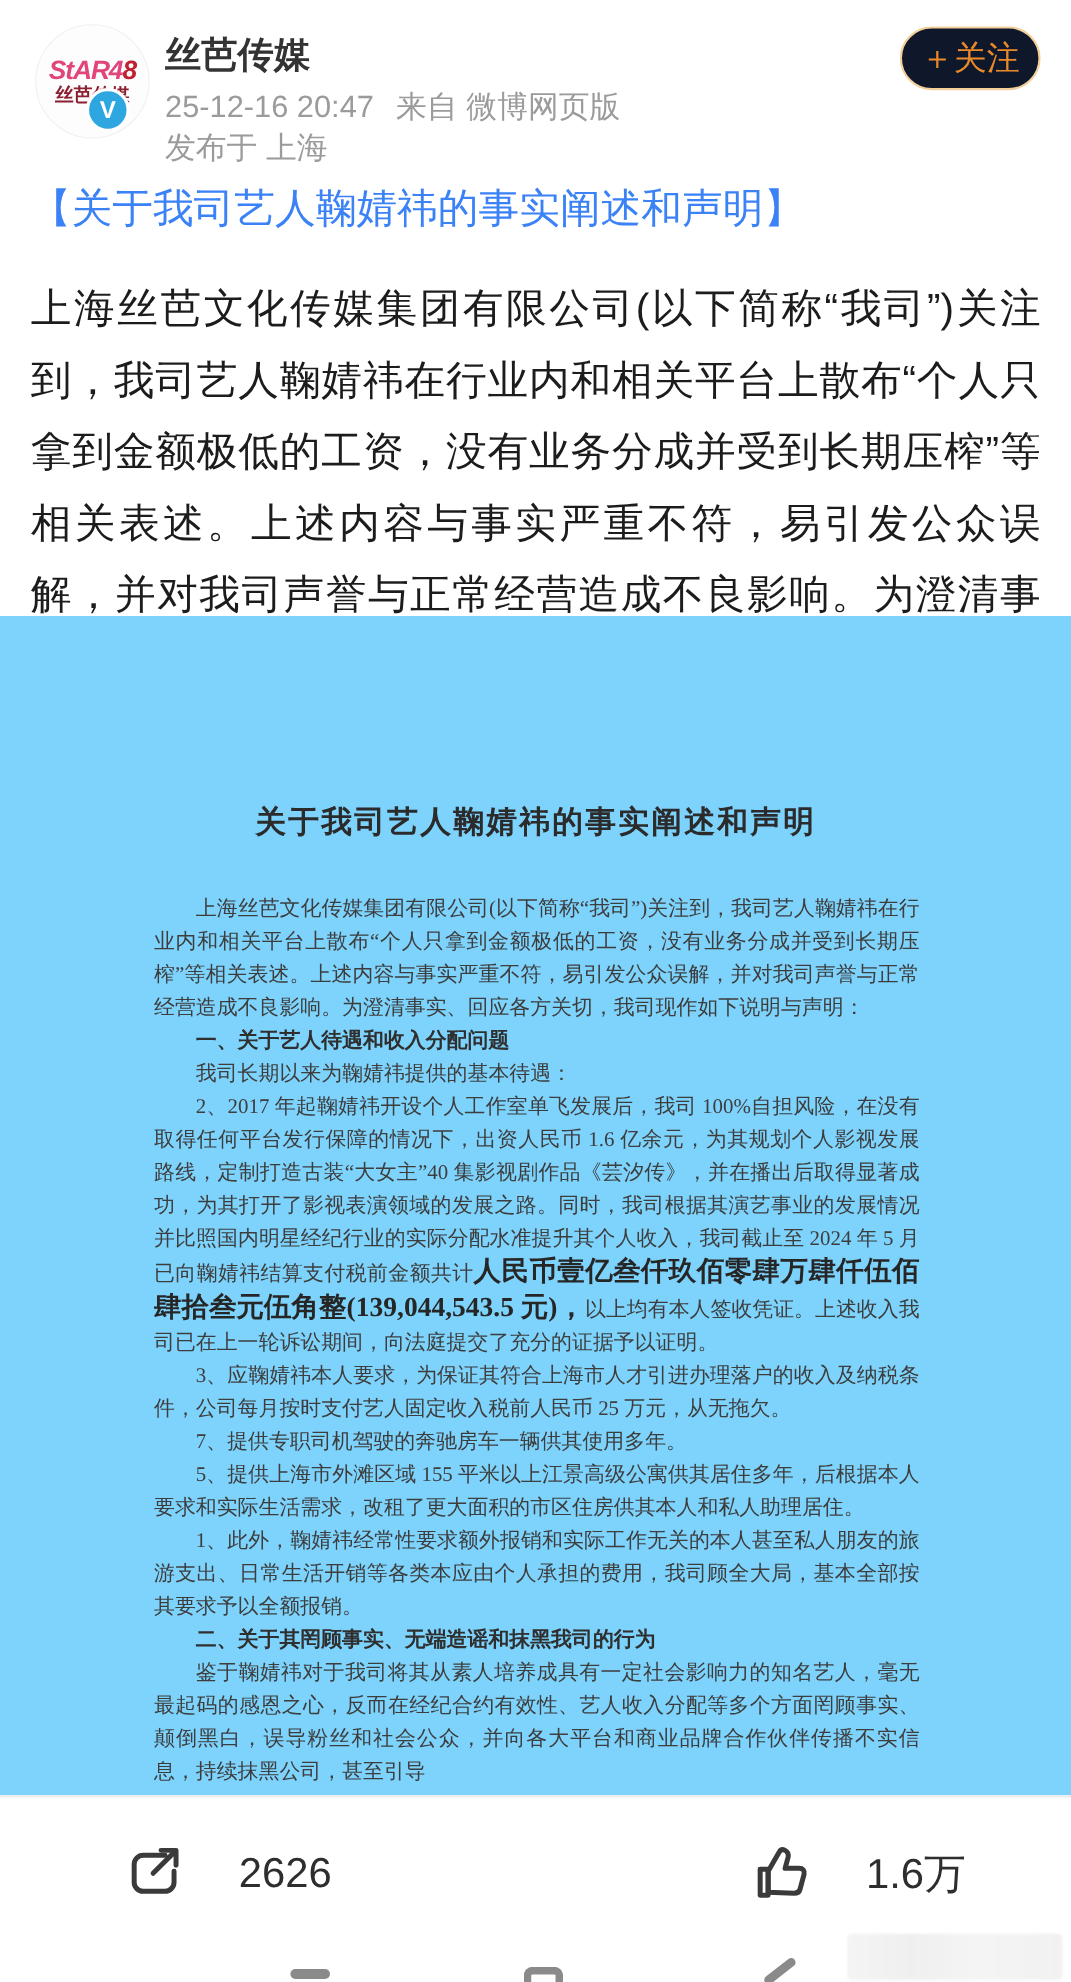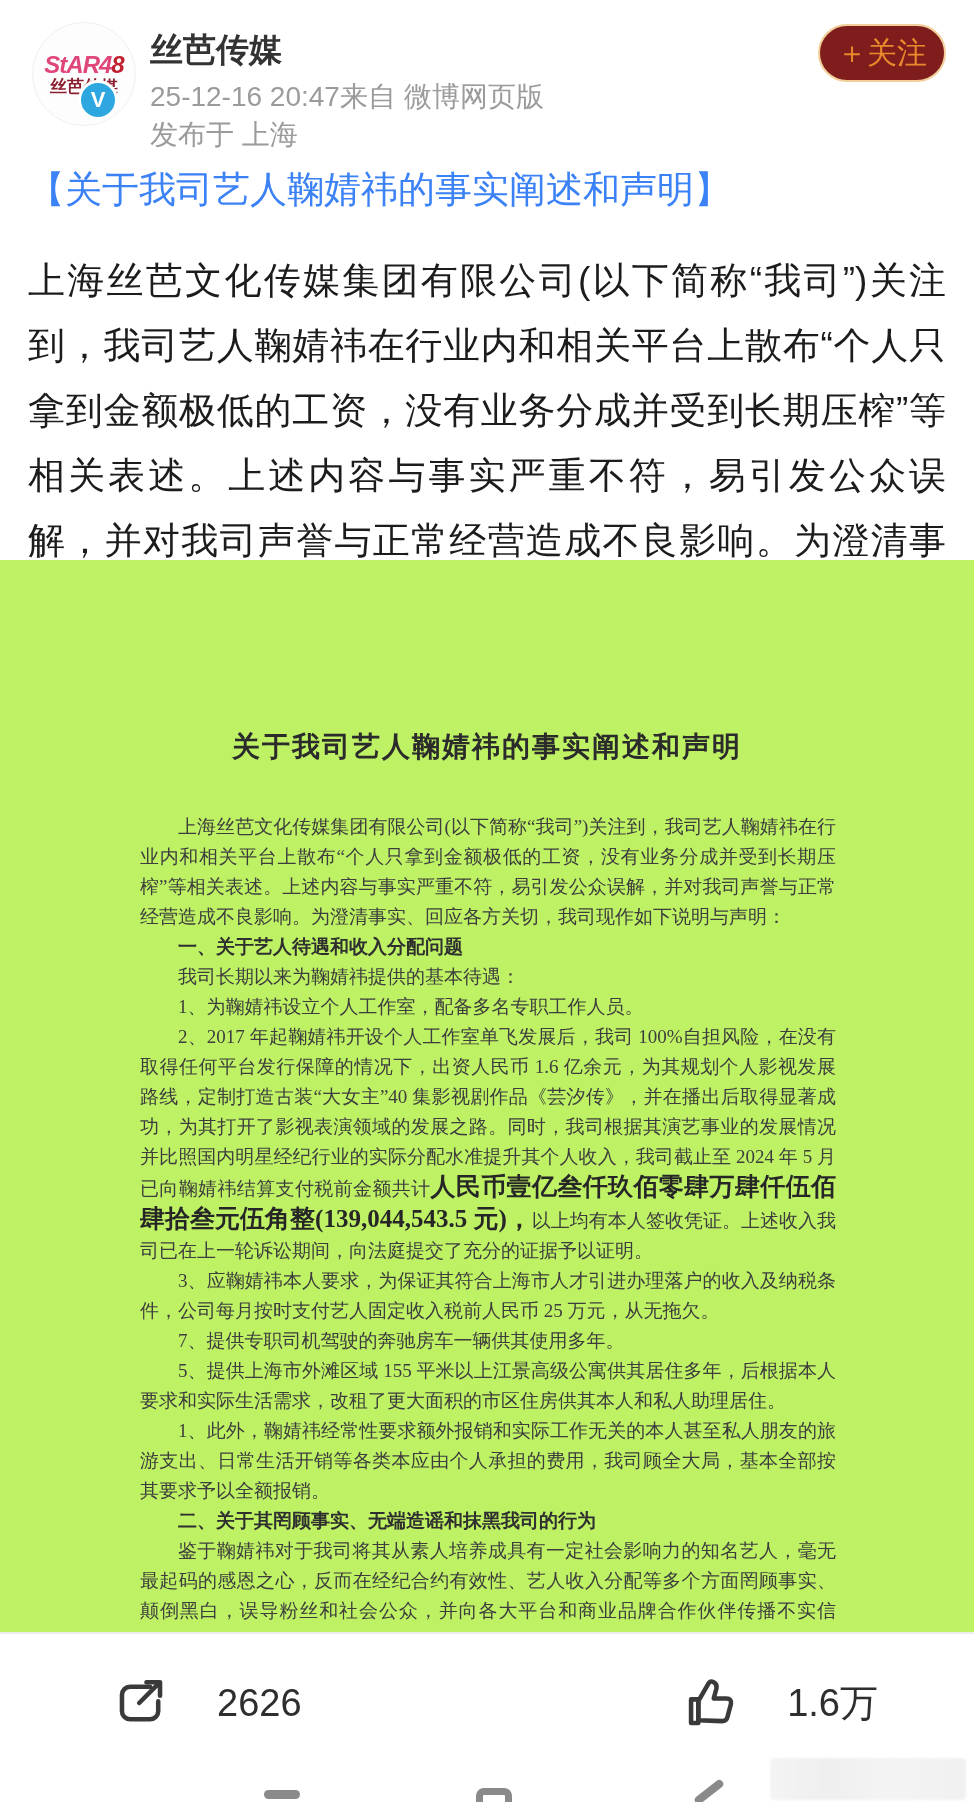--- a/index.html
+++ b/index.html
@@ -21,44 +21,44 @@
   .avatar .logo1 .pink { color:#e0457b; }
   .avatar .logo1 .red  { color:#c02030; }
   .avatar .logo2 { font-size:17px; font-weight:bold; color:#8c2030; }
   .v-badge {
     position:absolute; left:78px; top:80px; width:40px; height:40px; border-radius:50%;
     background:#2ea7e0; border:3px solid #ffffff; color:#fff; font-weight:bold;
     font-size:22px; display:flex; align-items:center; justify-content:center;
   }
   .username { position:absolute; left:150px; top:28px; font-size:33px; font-weight:600; color:#333; }
   .meta1 { position:absolute; left:150px; top:78px; font-size:28px; color:#9b9b9b; }
-  .meta1 .time { }
+  .meta1 .time { margin-right:20px; }
   .meta1 .src-label { margin-right:8px; }
   .meta2 { position:absolute; left:150px; top:116px; font-size:28px; color:#9b9b9b; }
   .follow-btn {
     position:absolute; left:818px; top:24px; width:128px; height:58px;
-    border:2px solid #f2cf9b; border-radius:29px; background:#7f1d1d;
+    border:2px solid #f2cf9b; border-radius:29px; background:#0f172a;
     color:#e8892c; font-size:30px; display:flex; align-items:center; justify-content:center;
   }
 
   
   .post-title {
     position:absolute; left:28px; top:158px; width:918px;
     font-size:37px; line-height:63px; color:#3b82f6; font-weight:500;
   }
   .post-body {
     position:absolute; left:28px; top:248px; width:918px;
     font-size:37px; line-height:65px; color:#1c1c1c; font-weight:500;
     text-align:justify;
   }
 
   
   .doc {
     position:absolute; left:0; top:560px; width:974px; height:1072px;
-    background:#bef264; overflow:hidden;
+    background:#7dd3fc; overflow:hidden;
     font-family:"Liberation Serif","DejaVu Serif",serif;
   }
   .doc-title {
     position:absolute; left:0; top:168px; width:974px; text-align:center;
     font-size:28px; font-weight:bold; color:#2b2b2b; letter-spacing:2px;
   }
   .doc-text {
     position:absolute; left:140px; top:252px; width:696px; height:818px; overflow:hidden;
     font-size:19px; line-height:30px; color:#3d3d3d; text-align:justify;
   }
@@ -104,21 +104,20 @@
 
 <div class="post-title">【关于我司艺人鞠婧祎的事实阐述和声明】</div>
 <div class="post-body">上海丝芭文化传媒集团有限公司(以下简称“我司”)关注到，我司艺人鞠婧祎在行业内和相关平台上散布“个人只拿到金额极低的工资，没有业务分成并受到长期压榨”等相关表述。上述内容与事实严重不符，易引发公众误解，并对我司声誉与正常经营造成不良影响。为澄清事实、回应各方关切，我司现作如下说明与声明：</div>
 
 <div class="doc">
   <div class="doc-title">关于我司艺人鞠婧祎的事实阐述和声明</div>
   <div class="doc-text">
     <p>上海丝芭文化传媒集团有限公司(以下简称“我司”)关注到，我司艺人鞠婧祎在行业内和相关平台上散布“个人只拿到金额极低的工资，没有业务分成并受到长期压榨”等相关表述。上述内容与事实严重不符，易引发公众误解，并对我司声誉与正常经营造成不良影响。为澄清事实、回应各方关切，我司现作如下说明与声明：</p>
     <p class="doc-sec-title">一、关于艺人待遇和收入分配问题</p>
     <p>我司长期以来为鞠婧祎提供的基本待遇：</p>
-    <p>1、为鞠婧祎设立个人工作室，配备多名专职工作人员。</p>
     <p><span>2、2017 年起鞠婧祎开设个人工作室单飞发展后，我司 100%自担风险，在没有取得任何平台发行保障的情况下，出资人民币 1.6 亿余元，为其规划个人影视发展路线，定制打造古装“大女主”40 集影视剧作品《芸汐传》，并在播出后取得显著成功，为其打开了影视表演领域的发展之路。同时，我司根据其演艺事业的发展情况并比照国内明星经纪行业的实际分配水准提升其个人收入，我司截止至 2024 年 5 月已向鞠婧祎结算支付税前金额共计</span><span class="doc-amount">人民币壹亿叁仟玖佰零肆万肆仟伍佰肆拾叁元伍角整(139,044,543.5 元)，</span><span>以上均有本人签收凭证。上述收入我司已在上一轮诉讼期间，向法庭提交了充分的证据予以证明。</span></p>
     <p>3、应鞠婧祎本人要求，为保证其符合上海市人才引进办理落户的收入及纳税条件，公司每月按时支付艺人固定收入税前人民币 25 万元，从无拖欠。</p>
     <p>7、提供专职司机驾驶的奔驰房车一辆供其使用多年。</p>
     <p>5、提供上海市外滩区域 155 平米以上江景高级公寓供其居住多年，后根据本人要求和实际生活需求，改租了更大面积的市区住房供其本人和私人助理居住。</p>
     <p>1、此外，鞠婧祎经常性要求额外报销和实际工作无关的本人甚至私人朋友的旅游支出、日常生活开销等各类本应由个人承担的费用，我司顾全大局，基本全部按其要求予以全额报销。</p>
     <p class="doc-sec-title">二、关于其罔顾事实、无端造谣和抹黑我司的行为</p>
     <p>鉴于鞠婧祎对于我司将其从素人培养成具有一定社会影响力的知名艺人，毫无最起码的感恩之心，反而在经纪合约有效性、艺人收入分配等多个方面罔顾事实、颠倒黑白，误导粉丝和社会公众，并向各大平台和商业品牌合作伙伴传播不实信息，持续抹黑公司，甚至引导</p>
   </div>
 </div>
 

